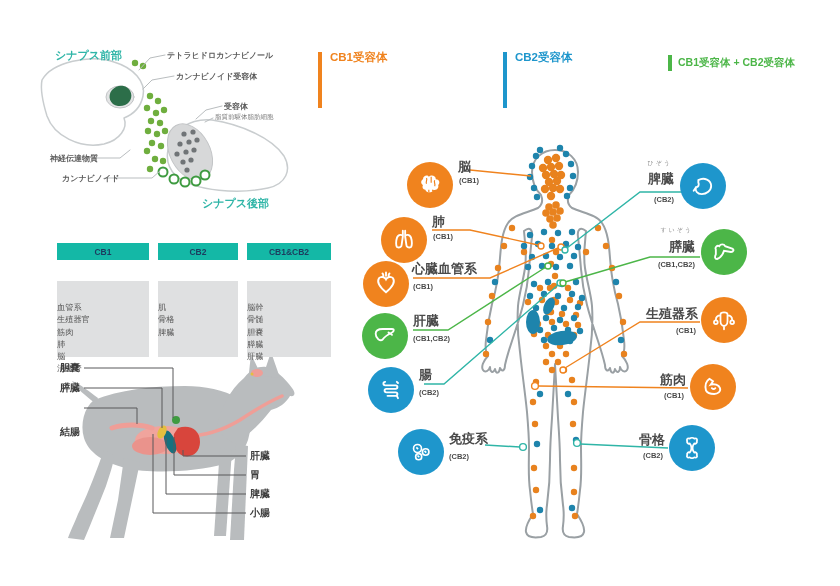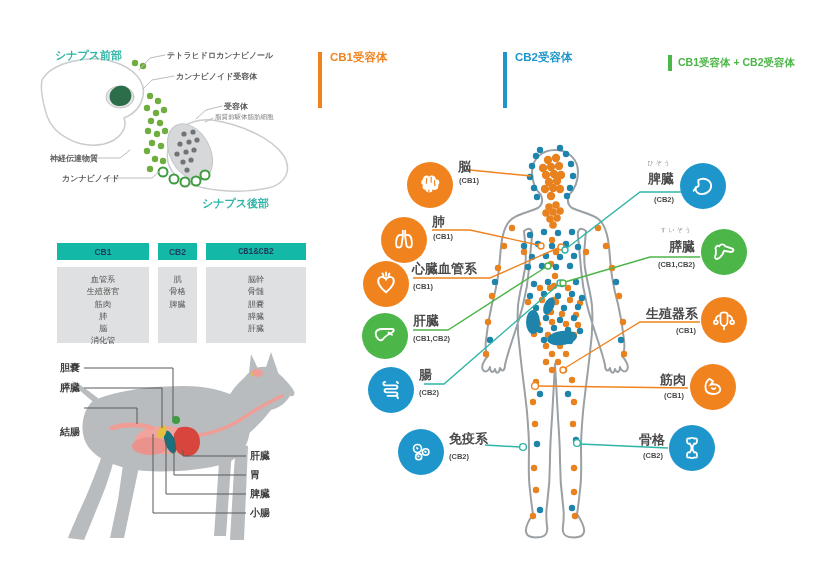--- a/index.html
+++ b/index.html
@@ -10,23 +10,23 @@
   .teal-head{color:#2FB5A7;font-weight:bold;font-size:11px;}
   .syn-lbl{font-size:8px;font-weight:bold;color:#5a5a5a;}
   .syn-lbl.tiny{font-size:6.5px;font-weight:normal;color:#7a7a7a;}
   .hdr-bar{position:absolute;width:4px;z-index:3;}
   .hdr-title{position:absolute;z-index:3;font-weight:bold;font-size:11.5px;white-space:nowrap;}
   .hdr-desc{position:absolute;z-index:3;font-size:8.2px;line-height:1.55;width:170px;font-weight:bold;}
   .tbl{position:absolute;left:57px;top:243px;z-index:3;display:flex;gap:9px;}
   .tbl .col{display:flex;flex-direction:column;}
   .tbl .th{height:17px;background:#14b8a6;color:#1d3c5e;font-weight:bold;font-size:8.5px;
            display:flex;align-items:center;justify-content:center;}
-  .tbl .td{margin-top:7px;height:76px;background:#DFE0E1;color:#555;font-size:8.2px;
-           line-height:1.5;text-align:center;padding-top:7px;box-sizing:border-box;}
-  .w1{width:92px;} .w2{width:39px;} .w3{width:100px;font-family:Liberation Mono, monospace;}
+  .tbl .td{margin-top:21px;height:76px;background:#DFE0E1;color:#555;font-size:8.2px;
+           line-height:1.5;padding-top:21px;box-sizing:border-box;}
+  .w1{width:92px;} .w2{width:80px;} .w3{width:84px;}
   .dog-lbl{font-size:10px;font-weight:bold;color:#3c3c3c;}
   .dog-lbl.r-align{width:30px;text-align:right;}
   .organ-circle{position:absolute;width:46px;height:46px;border-radius:50%;z-index:3;
                 display:flex;align-items:center;justify-content:center;}
   .c-orange{background:#F0831E;} .c-blue{background:#1E96CC;} .c-green{background:#4CB648;}
   .organ-name{font-size:13px;font-weight:bold;color:#4a4a4a;}
   .organ-sub{font-size:7.5px;font-weight:bold;color:#4a4a4a;}
   .furi{font-size:6px;color:#8a8a8a;letter-spacing:2px;}
   .r{text-align:right;}
 </style>

